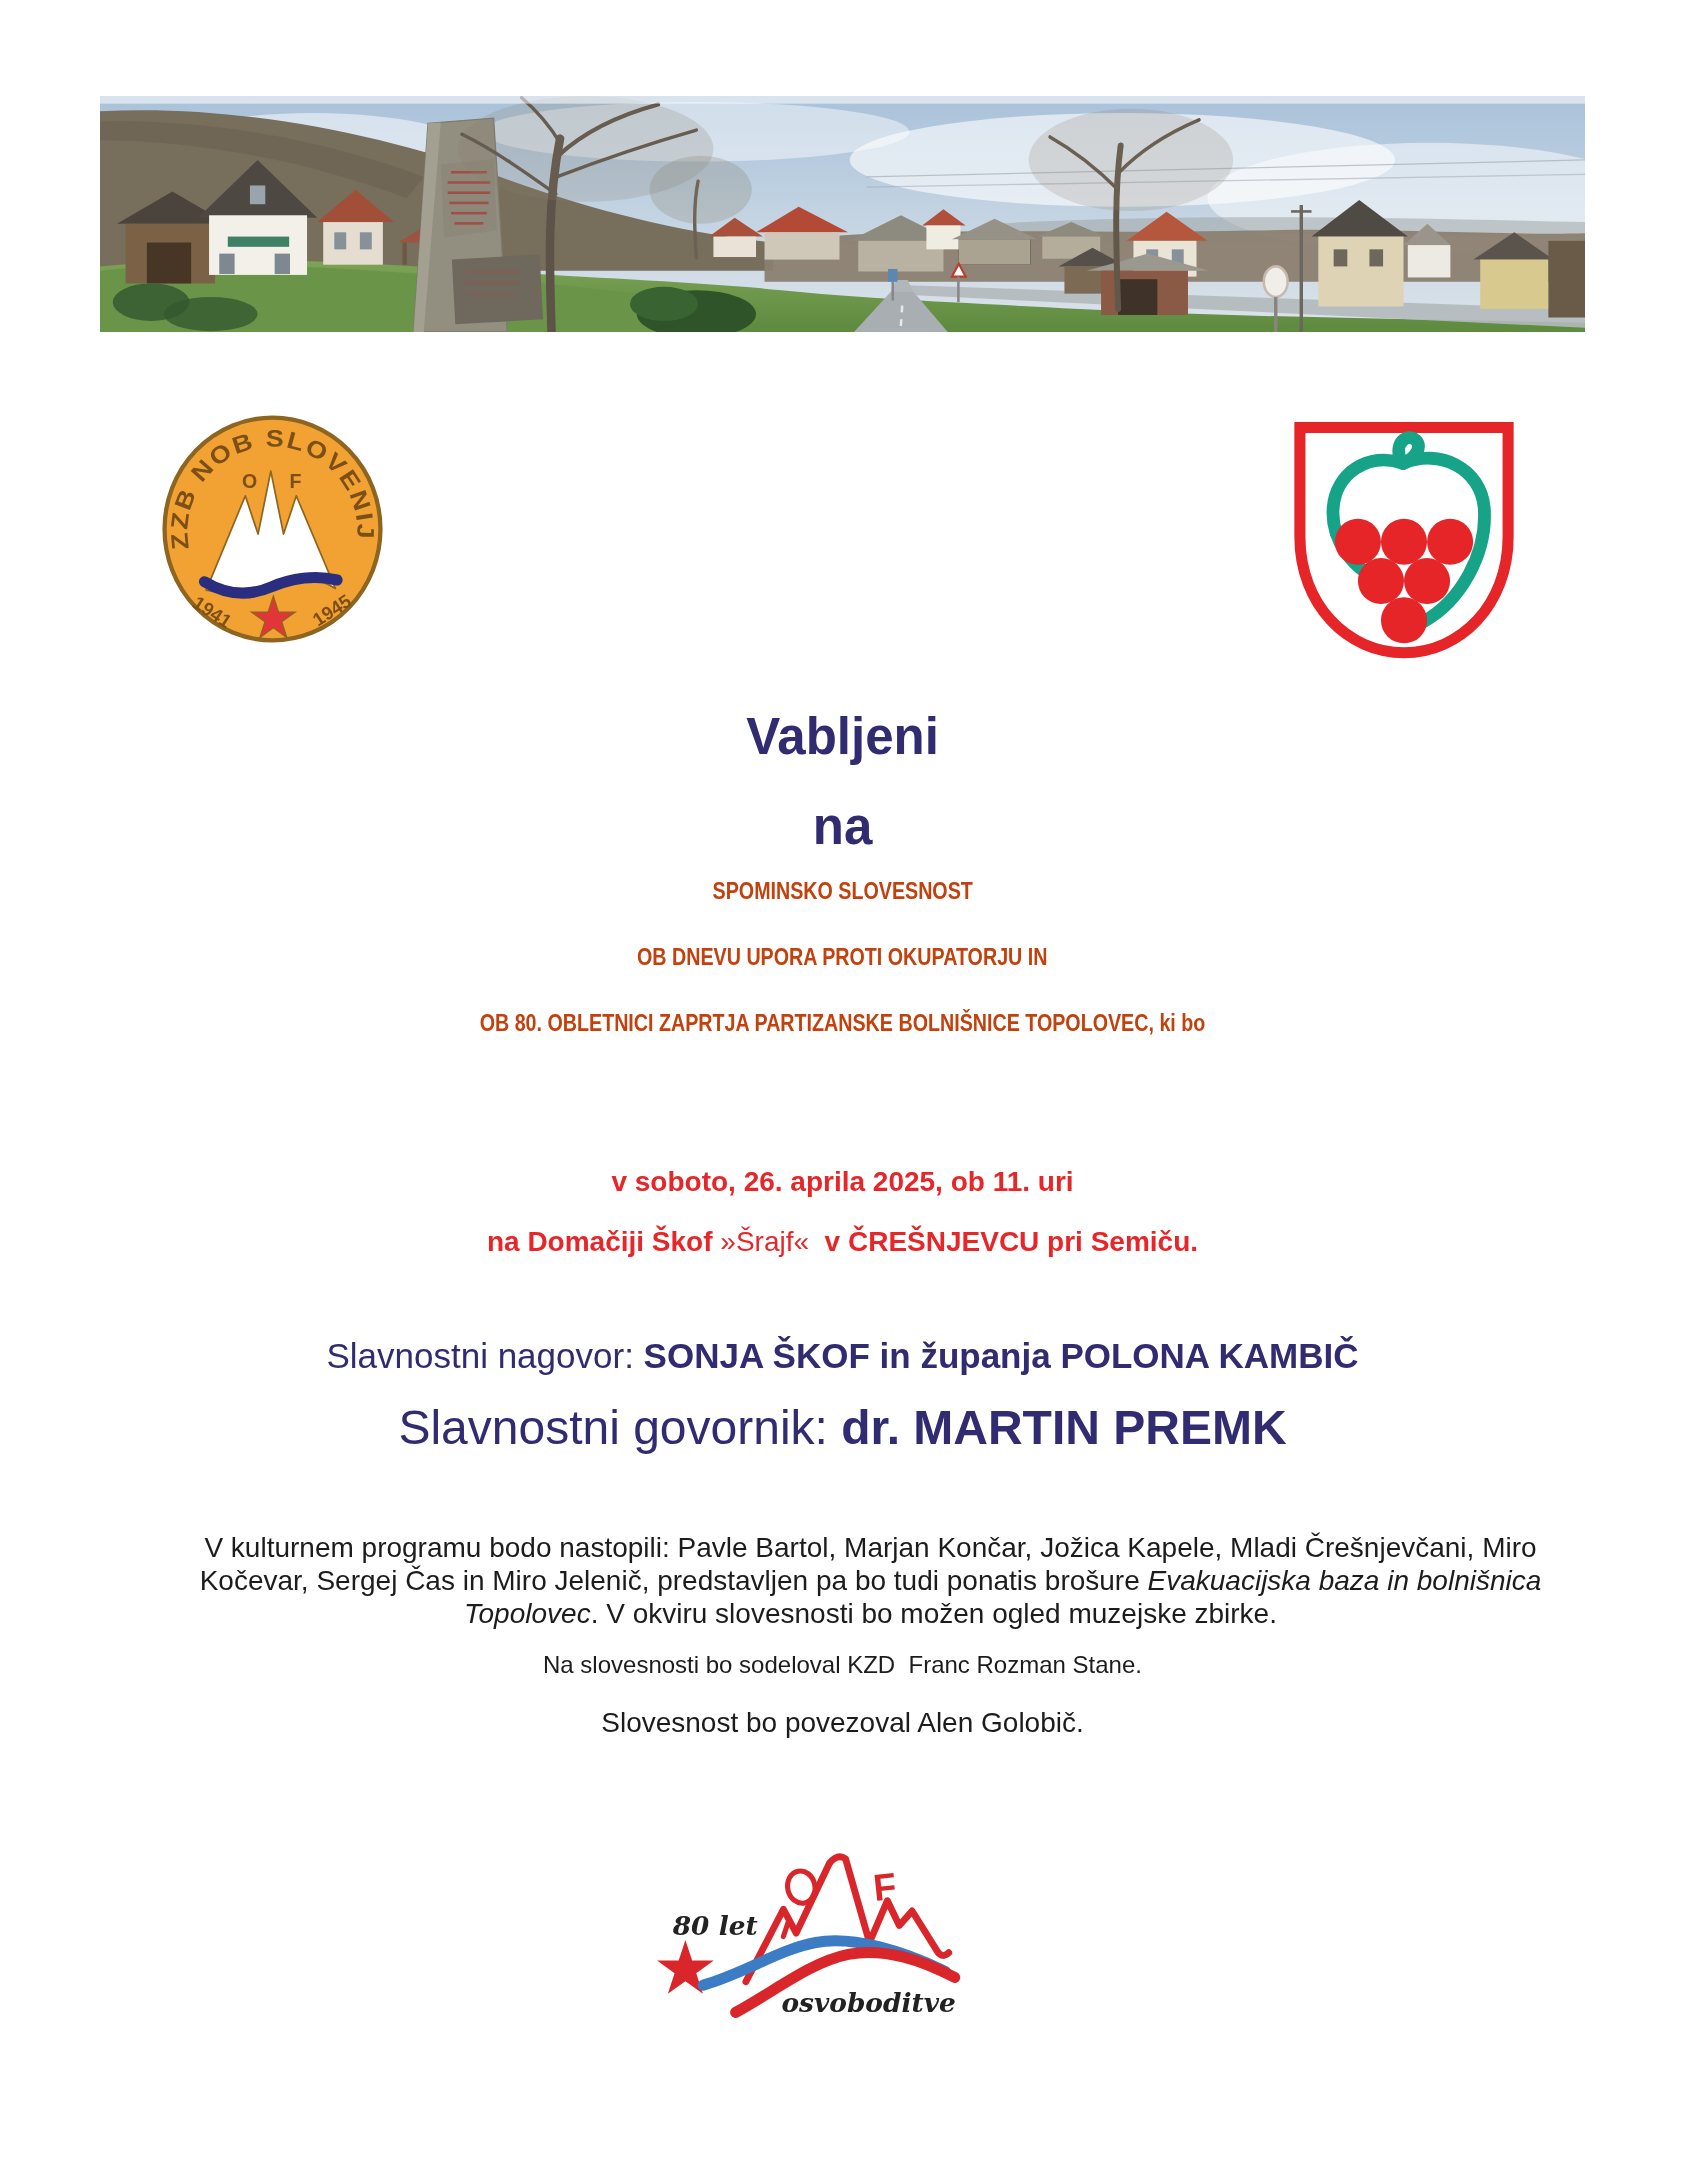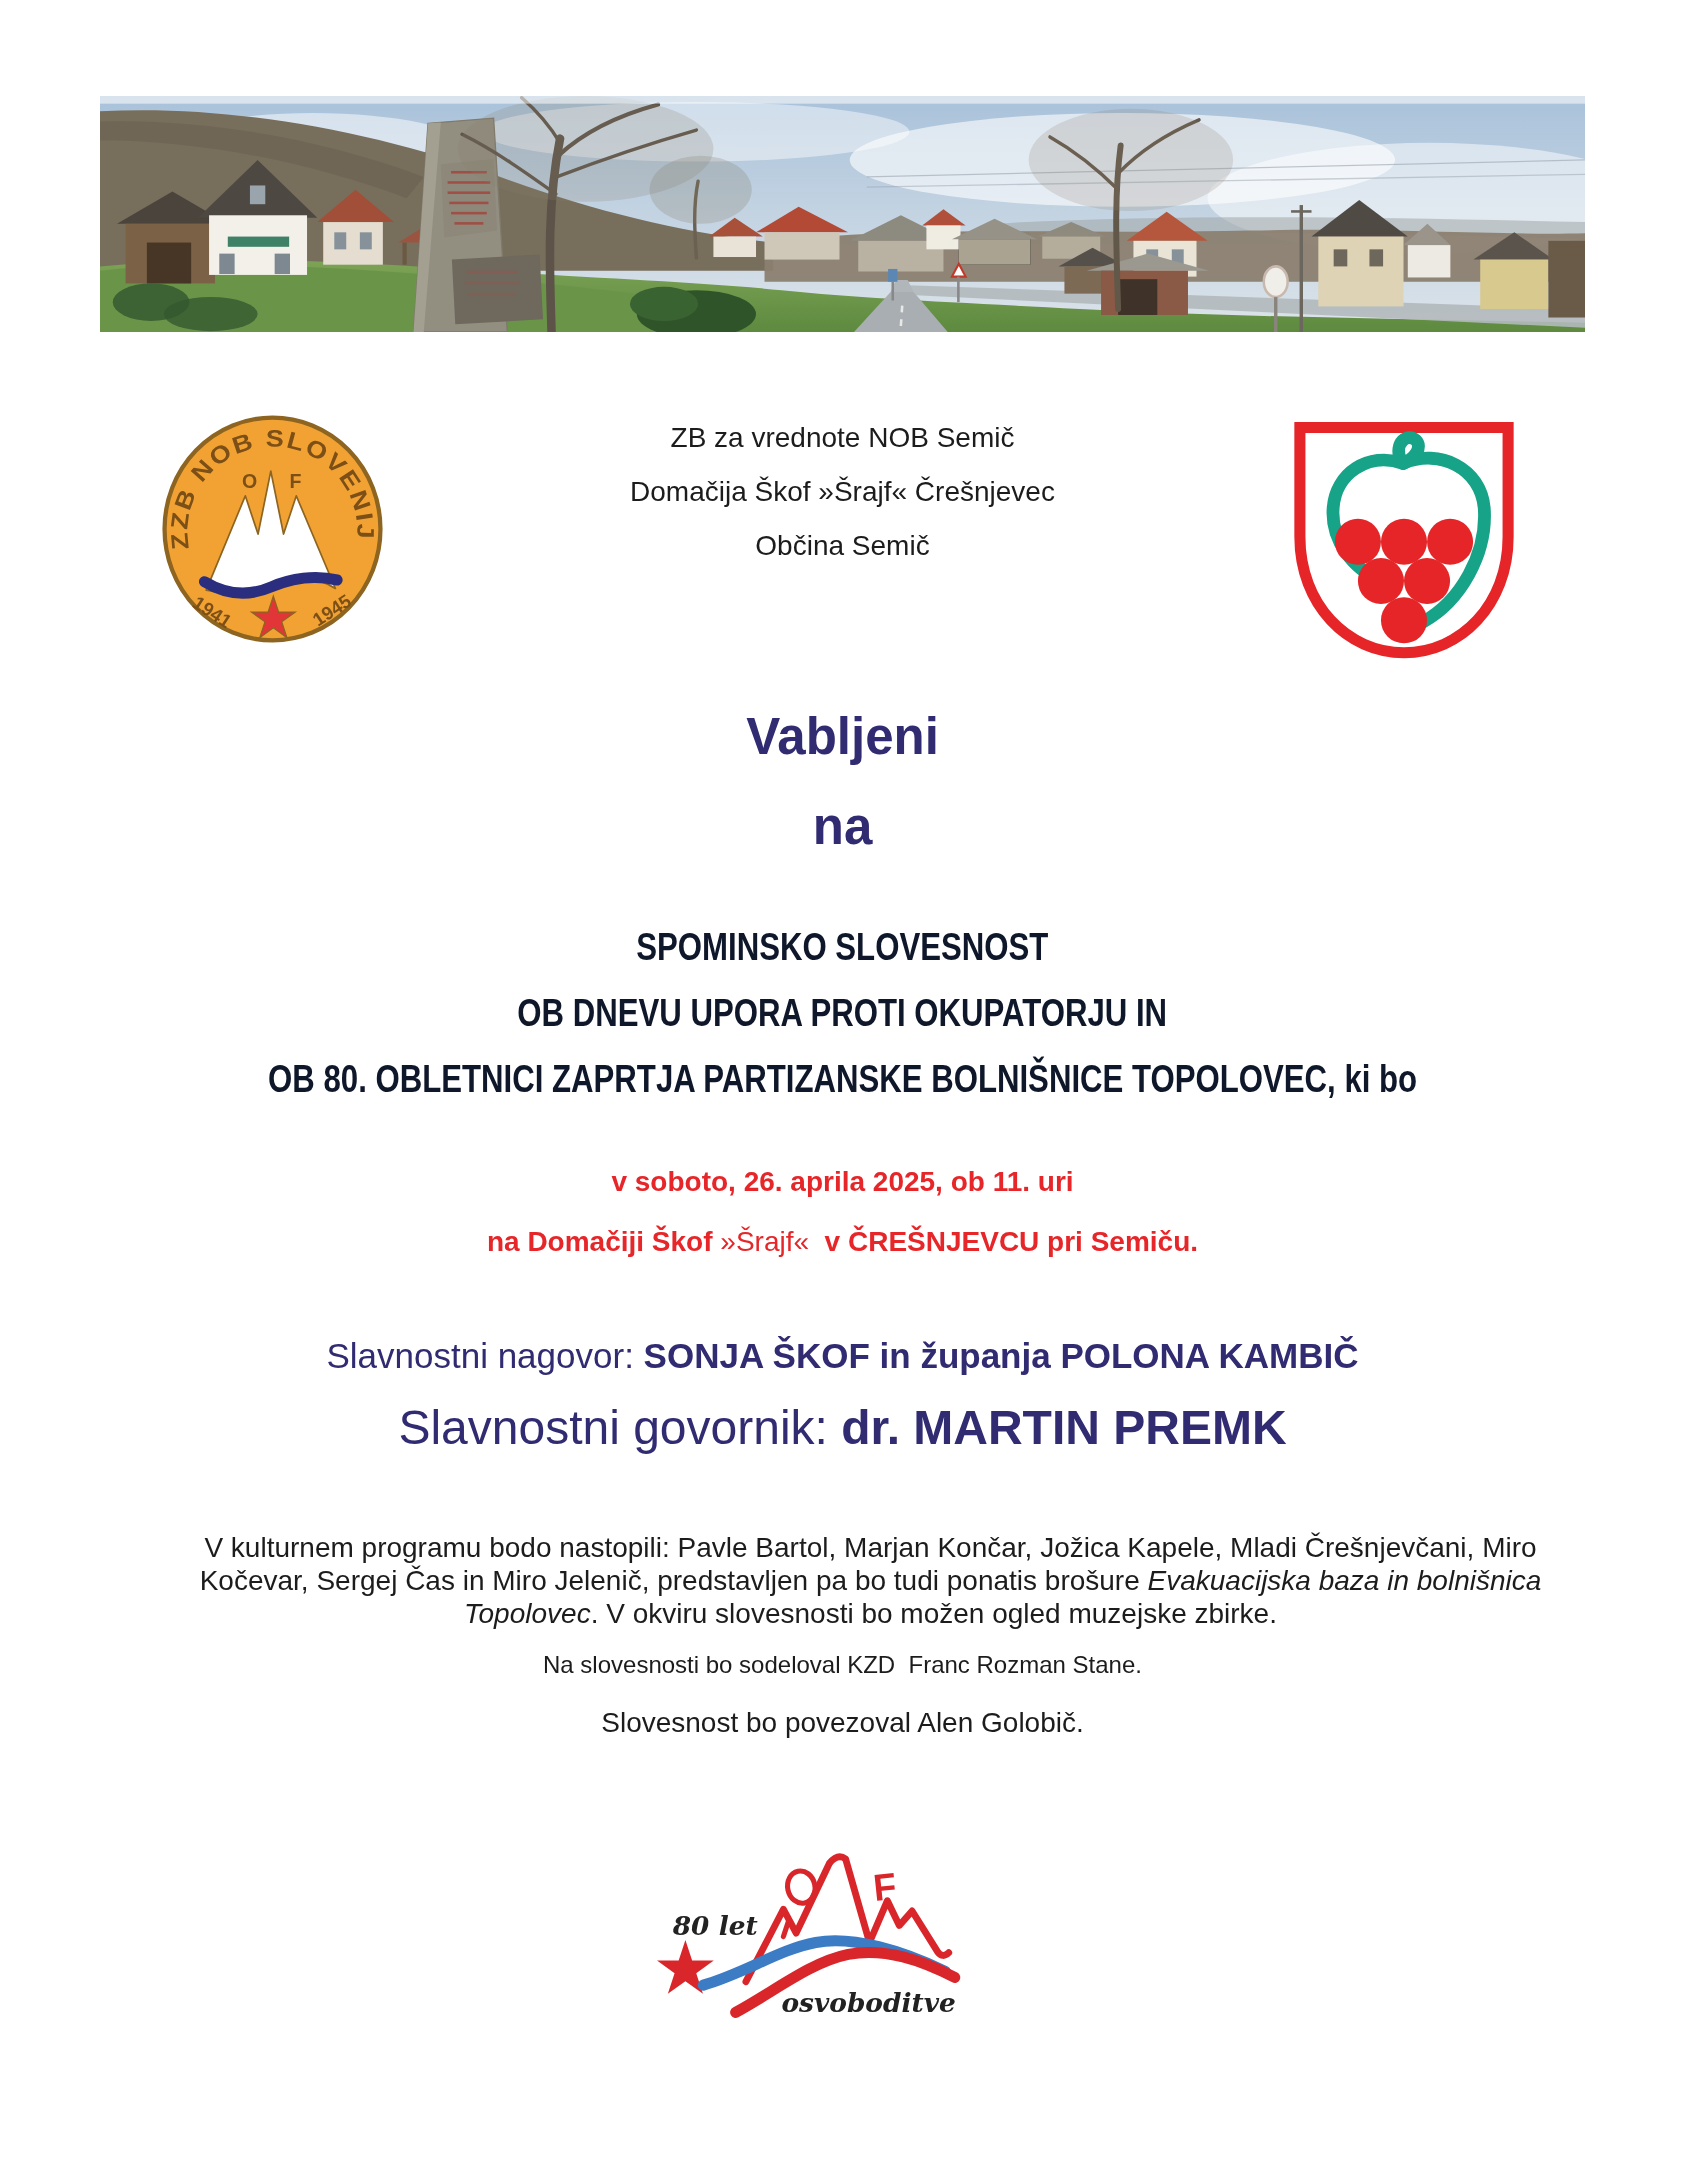--- a/index.html
+++ b/index.html
@@ -9,21 +9,21 @@
   .cline{position:absolute;left:0;width:100%;text-align:center;}
   
   .photo{left:100px;top:96px;width:1485px;height:236px;}
   
   .badge{left:162px;top:413px;width:221px;height:232px;}
   .shield{left:1276px;top:407px;width:256px;height:256px;}
   .footer-logo{left:630px;top:1823px;width:375px;height:256px;}
   
   .org{top:411px;font-size:28px;line-height:54px;color:#1c1c1c;}
   .invite{top:692px;font-size:51px;line-height:90px;font-weight:bold;color:#312b72;}
-  .event{top:914px;font-size:38px;line-height:66px;font-weight:bold;color:#0f172a;}
+  .event{top:858px;font-size:24px;line-height:66px;font-weight:bold;color:#c2410c;}
   .event .cond{display:inline-block;transform:scaleX(0.82);transform-origin:50% 50%;white-space:nowrap;}
   .when{top:1152px;font-size:28px;line-height:60px;font-weight:bold;color:#e62629;}
   .when .reg{font-weight:normal;}
   .greet{top:1336px;font-size:35px;color:#312b72;}
   .greet b{font-weight:bold;}
   .keynote{top:1400px;font-size:48px;color:#312b72;}
   .keynote b{font-weight:bold;}
   .program{top:1531px;font-size:28px;line-height:33px;color:#1c1c1c;padding-left:28px;}
   .program .it{font-style:italic;}
   .kzd{top:1651px;font-size:24px;color:#1c1c1c;}
@@ -188,25 +188,20 @@
     </text>
     <path d="M52,208 L98,97 L113,142 L128,68 L143,142 L158,97 L204,206 C180,190 152,194 130,203 C108,212 83,215 52,208 Z" fill="#ffffff" stroke="#8d6420" stroke-width="2" stroke-linejoin="round"></path>
     <path d="M50,198 C80,216 106,214 129,204 C152,194 180,190 206,196" fill="none" stroke="#2b2e7e" stroke-width="13" stroke-linecap="round"></path>
     <text x="103" y="88" text-anchor="middle" class="badge-of">O</text>
     <text x="157" y="88" text-anchor="middle" class="badge-of">F</text>
     <polygon points="131,215 137.1,233.7 156.7,233.7 140.8,245.2 146.9,263.8 131,252.3 115.1,263.8 121.2,245.2 105.3,233.7 124.9,233.7" fill="#e23537" stroke="#8d6420" stroke-width="1.5"></polygon>
     <text transform="translate(55,240) rotate(33)" text-anchor="middle" class="badge-year">1941</text>
     <text transform="translate(204,238) rotate(-33)" text-anchor="middle" class="badge-year">1945</text>
   </svg>
 
-  <div class="cline org">
-    <div>ZB za vrednote NOB Semič</div>
-    <div>Domačija Škof »Šrajf« Črešnjevec</div>
-    <div>Občina Semič</div>
-  </div>
 
   <svg class="abs shield" viewBox="0 0 300 300">
     <path d="M28,24 H272 V152 C272,232 216,288 150,288 C84,288 28,232 28,152 Z" fill="#ffffff" stroke="#e52528" stroke-width="13"></path>
     <g fill="none" stroke="#17a387" stroke-width="15" stroke-linecap="round">
       <path d="M146,62 C138,42 154,30 164,39 C172,47 163,60 149,66"></path>
       <path d="M149,66 C108,52 70,78 67,118 C64,156 90,190 124,204"></path>
       <path d="M149,66 C192,48 240,72 244,118 C248,172 216,228 172,252 C158,260 148,252 146,238"></path>
     </g>
     <g fill="#e52528">
       <circle cx="96" cy="158" r="27"></circle>

